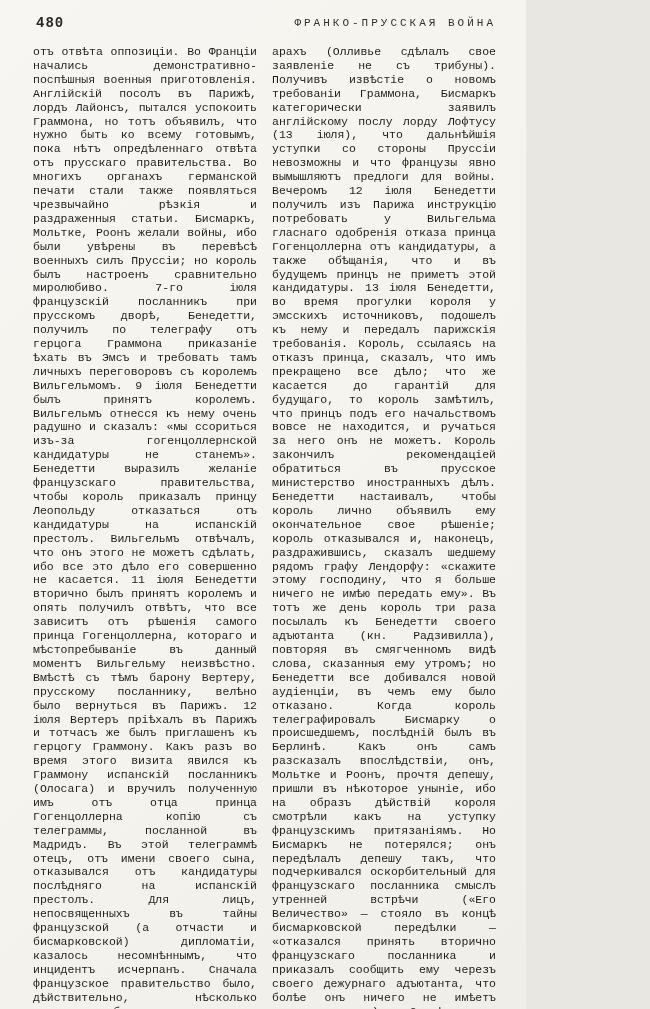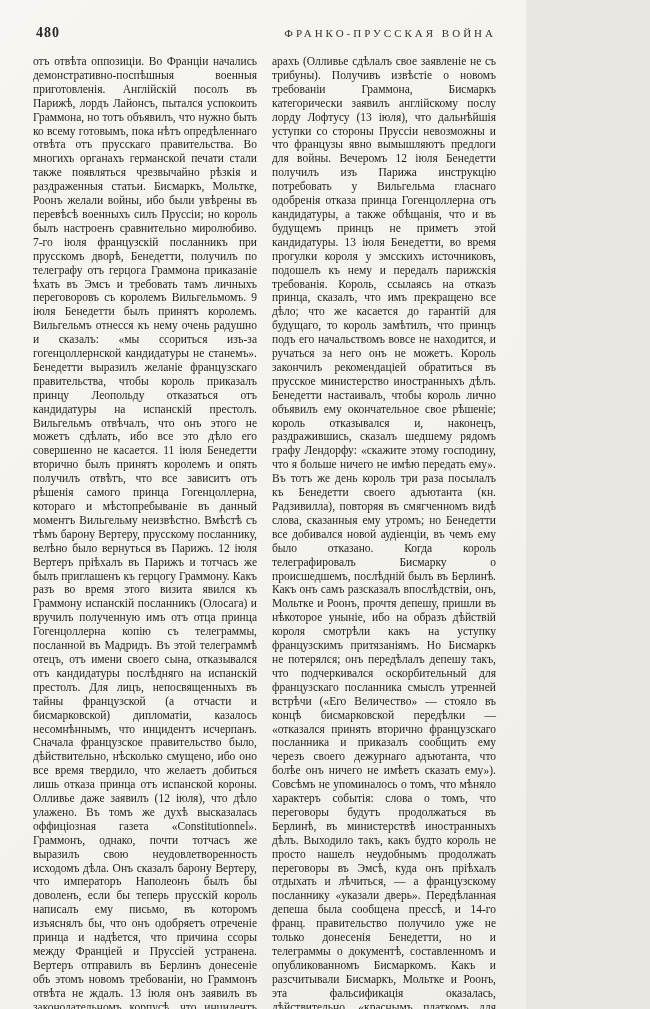--- a/index.html
+++ b/index.html
@@ -6,24 +6,24 @@
     margin: 0;
     padding: 0;
     background: #e9e7e2;
   }
   .page {
     position: relative;
     width: 526px;
     height: 1009px;
     margin: 0;
     box-sizing: border-box;
-    padding: 25px 30px 10px 33px;
+    padding: 15px 30px 10px 33px;
     background: linear-gradient(135deg, #f7f6f2 0%, #f4f3ee 55%, #efeee9 100%);
     color: #1e1c1a;
-    font-family: Liberation Serif, serif;
+    font-family: Liberation Mono, monospace;
     overflow: hidden;
   }
   .page-header {
     position: relative;
     height: 22px;
     margin-bottom: 8px;
   }
   .page-number {
     position: absolute;
     left: 3px;

